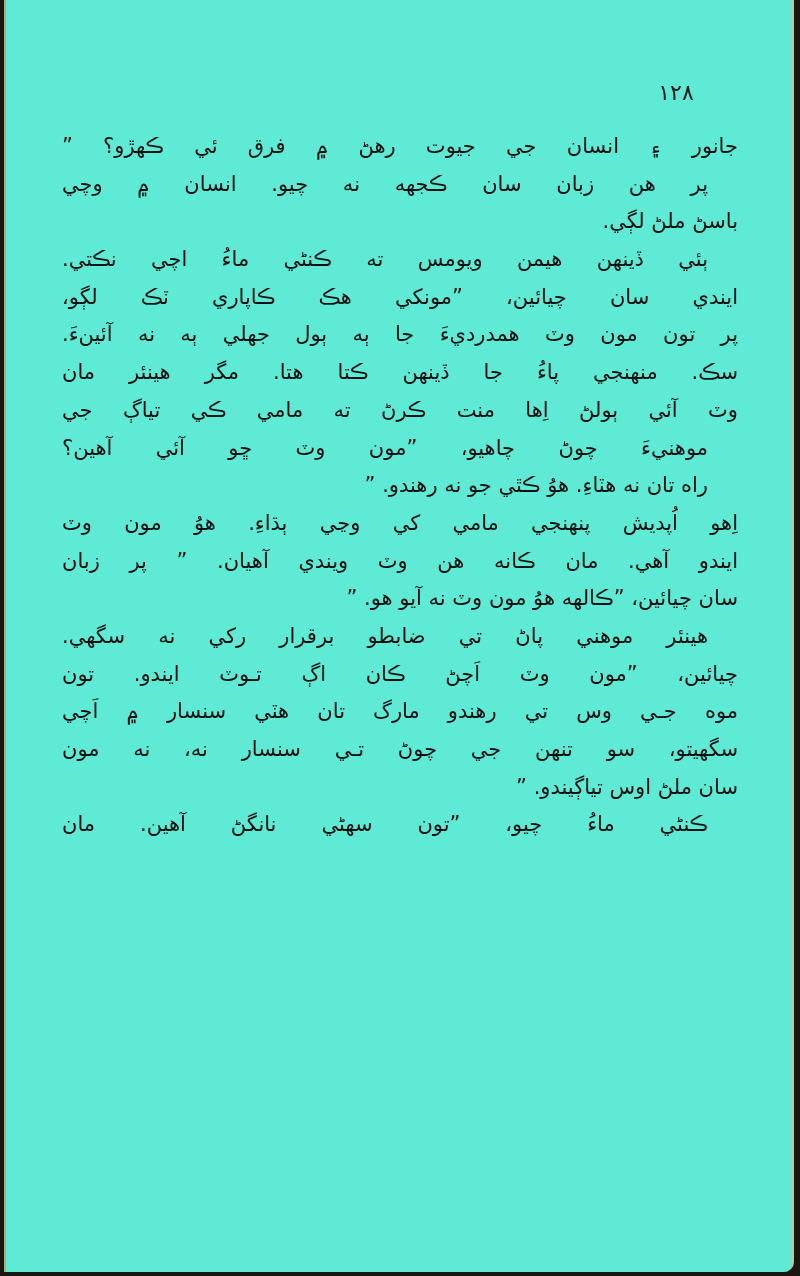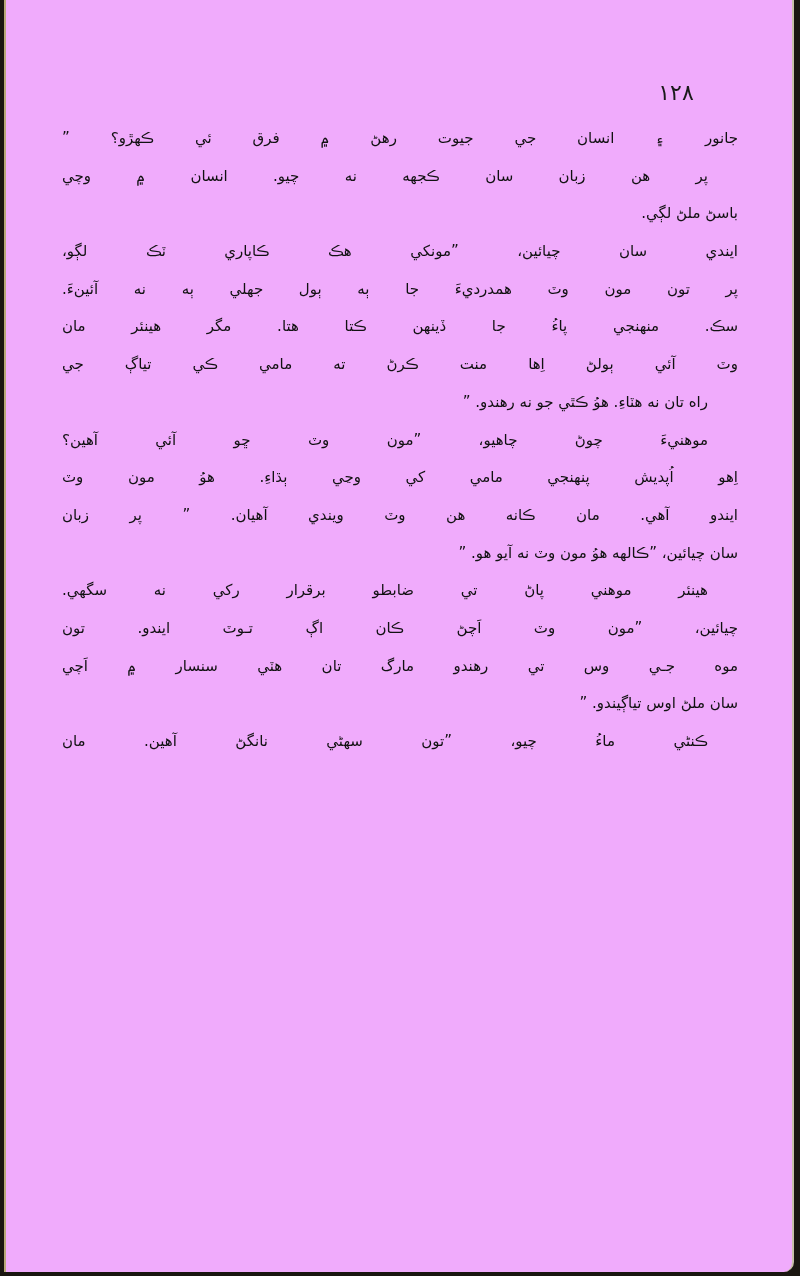--- a/index.html
+++ b/index.html
@@ -9,45 +9,45 @@
       height: 1276px;
       overflow: hidden;
       background: #1a1610;
     }
     .page {
       position: absolute;
       left: 4px;
       top: 0;
       width: 790px;
       height: 1272px;
-      background: #f0abfc;
+      background: #5eead4;
       border-left: 2px solid #b8a878;
       border-right: 2px solid #c8c0a8;
       border-bottom-right-radius: 10px;
       box-sizing: border-box;
     }
     .page-number {
       position: absolute;
       top: 80px;
       left: 640px;
       width: 60px;
       text-align: center;
       font-family: "DejaVu Sans", sans-serif;
       font-size: 22px;
       color: #1a1a1a;
       direction: rtl;
     }
     .text-block {
       position: absolute;
-      top: 120px;
+      top: 128px;
       left: 56px;
       width: 676px;
       direction: rtl;
       font-family: "DejaVu Sans", sans-serif;
-      font-size: 15px;
+      font-size: 21px;
       color: #111;
     }
     .line {
       height: 37.7px;
       line-height: 37.7px;
       white-space: nowrap;
       overflow: hidden;
       text-align: justify;
       text-align-last: justify;
     }
@@ -60,28 +60,30 @@
   </style>
 </head>
 <body>
 
 <div class="page">
   <div class="page-number">١٢٨</div>
   <div class="text-block" id="text-block">
       <div class="line ">جانور ۽ انسان جي جيوت رهڻ ۾ فرق ئي ڪهڙو؟ ”</div>
       <div class="line indent">پر هن زبان سان ڪجهه نه چيو. انسان ۾ وچي</div>
       <div class="line short">باسڻ ملڻ لڳي.</div>
+      <div class="line indent">ٻئي ڏينهن هيمن ويومس ته ڪنڻي ماءُ اچي نڪتي.</div>
       <div class="line ">ايندي سان چيائين، ”مونکي هڪ ڪاپاري ٽڪ لڳو،</div>
       <div class="line ">پر تون مون وٽ همدرديءَ جا ٻه ٻول جهلي ٻه نه آئينءَ.</div>
       <div class="line ">سڪ. منهنجي پاءُ جا ڏينهن ڪتا هتا. مگر هينئر مان</div>
       <div class="line ">وٽ آئي ٻولڻ اِها منت ڪرڻ ته مامي ڪي تياڳ جي</div>
+      <div class="line indent">موهنيءَ چوڻ چاهيو، ”مون وٽ ڇو آئي آهين؟</div>
       <div class="line short indent">راه تان نه هٽاءِ. هوُ ڪٿي جو نه رهندو. ”</div>
-      <div class="line indent">موهنيءَ چوڻ چاهيو، ”مون وٽ ڇو آئي آهين؟</div>
       <div class="line ">اِهو اُپديش پنهنجي مامي کي وڃي ٻڌاءِ. هوُ مون وٽ</div>
       <div class="line ">ايندو آهي. مان ڪانه هن وٽ ويندي آهيان. ” پر زبان</div>
       <div class="line short">سان چيائين، ”ڪالهه هوُ مون وٽ نه آيو هو. ”</div>
       <div class="line indent">هينئر موهني پاڻ تي ضابطو برقرار رکي نه سگهي.</div>
       <div class="line ">چيائين، ”مون وٽ اَچڻ ڪان اڳ تـوٽ ايندو. تون</div>
       <div class="line ">موه جـي وس تي رهندو مارگ تان هٽي سنسار ۾ اَچي</div>
+      <div class="line ">سگهيتو، سو تنهن جي چوڻ تـي سنسار نه، نه مون</div>
       <div class="line short">سان ملڻ اوس تياڳيندو. ”</div>
       <div class="line indent">ڪنڻي ماءُ چيو، ”تون سهڻي نانگڻ آهين. مان</div>
     </div>
 </div>
 
 </body></html>

